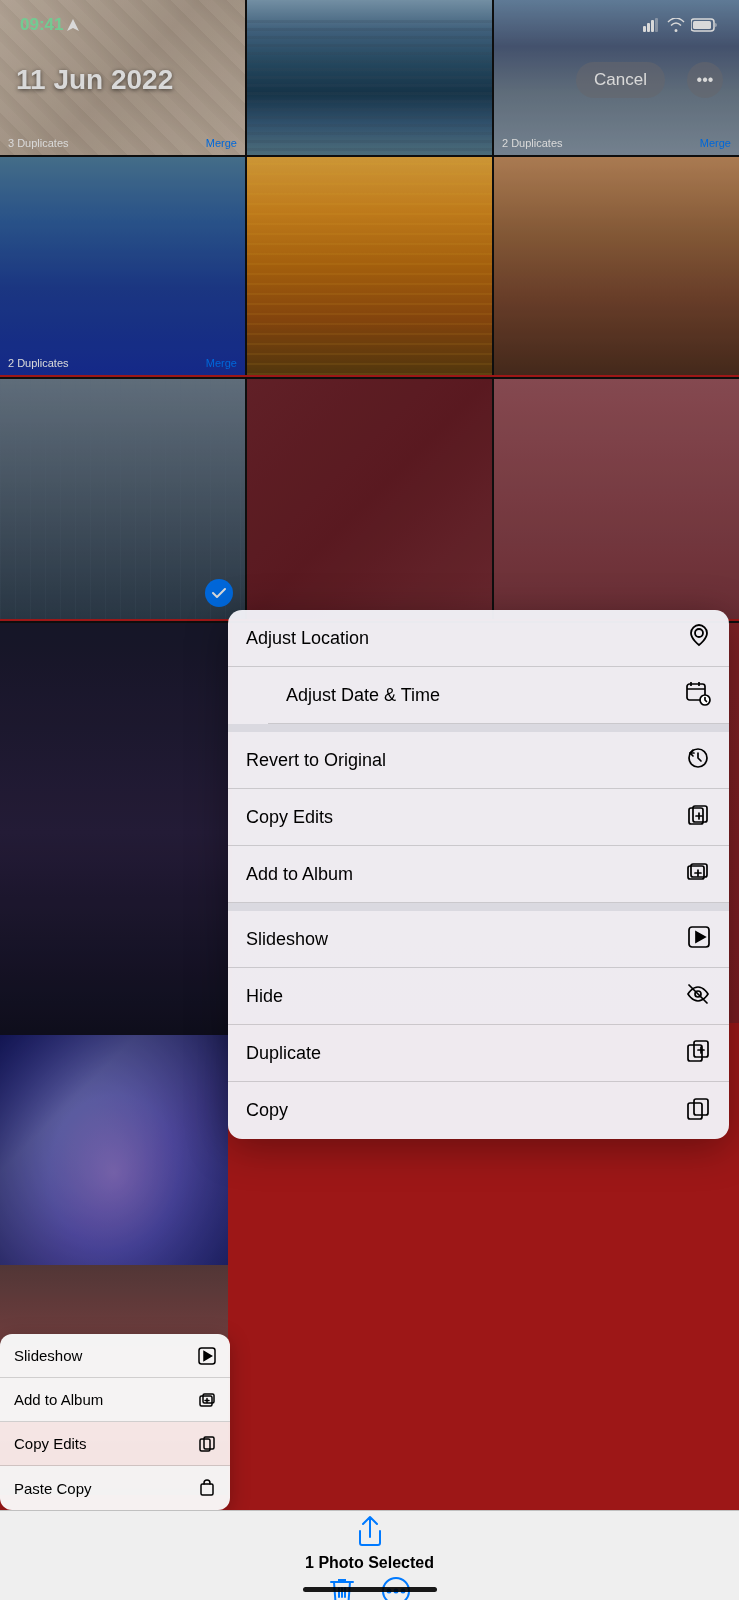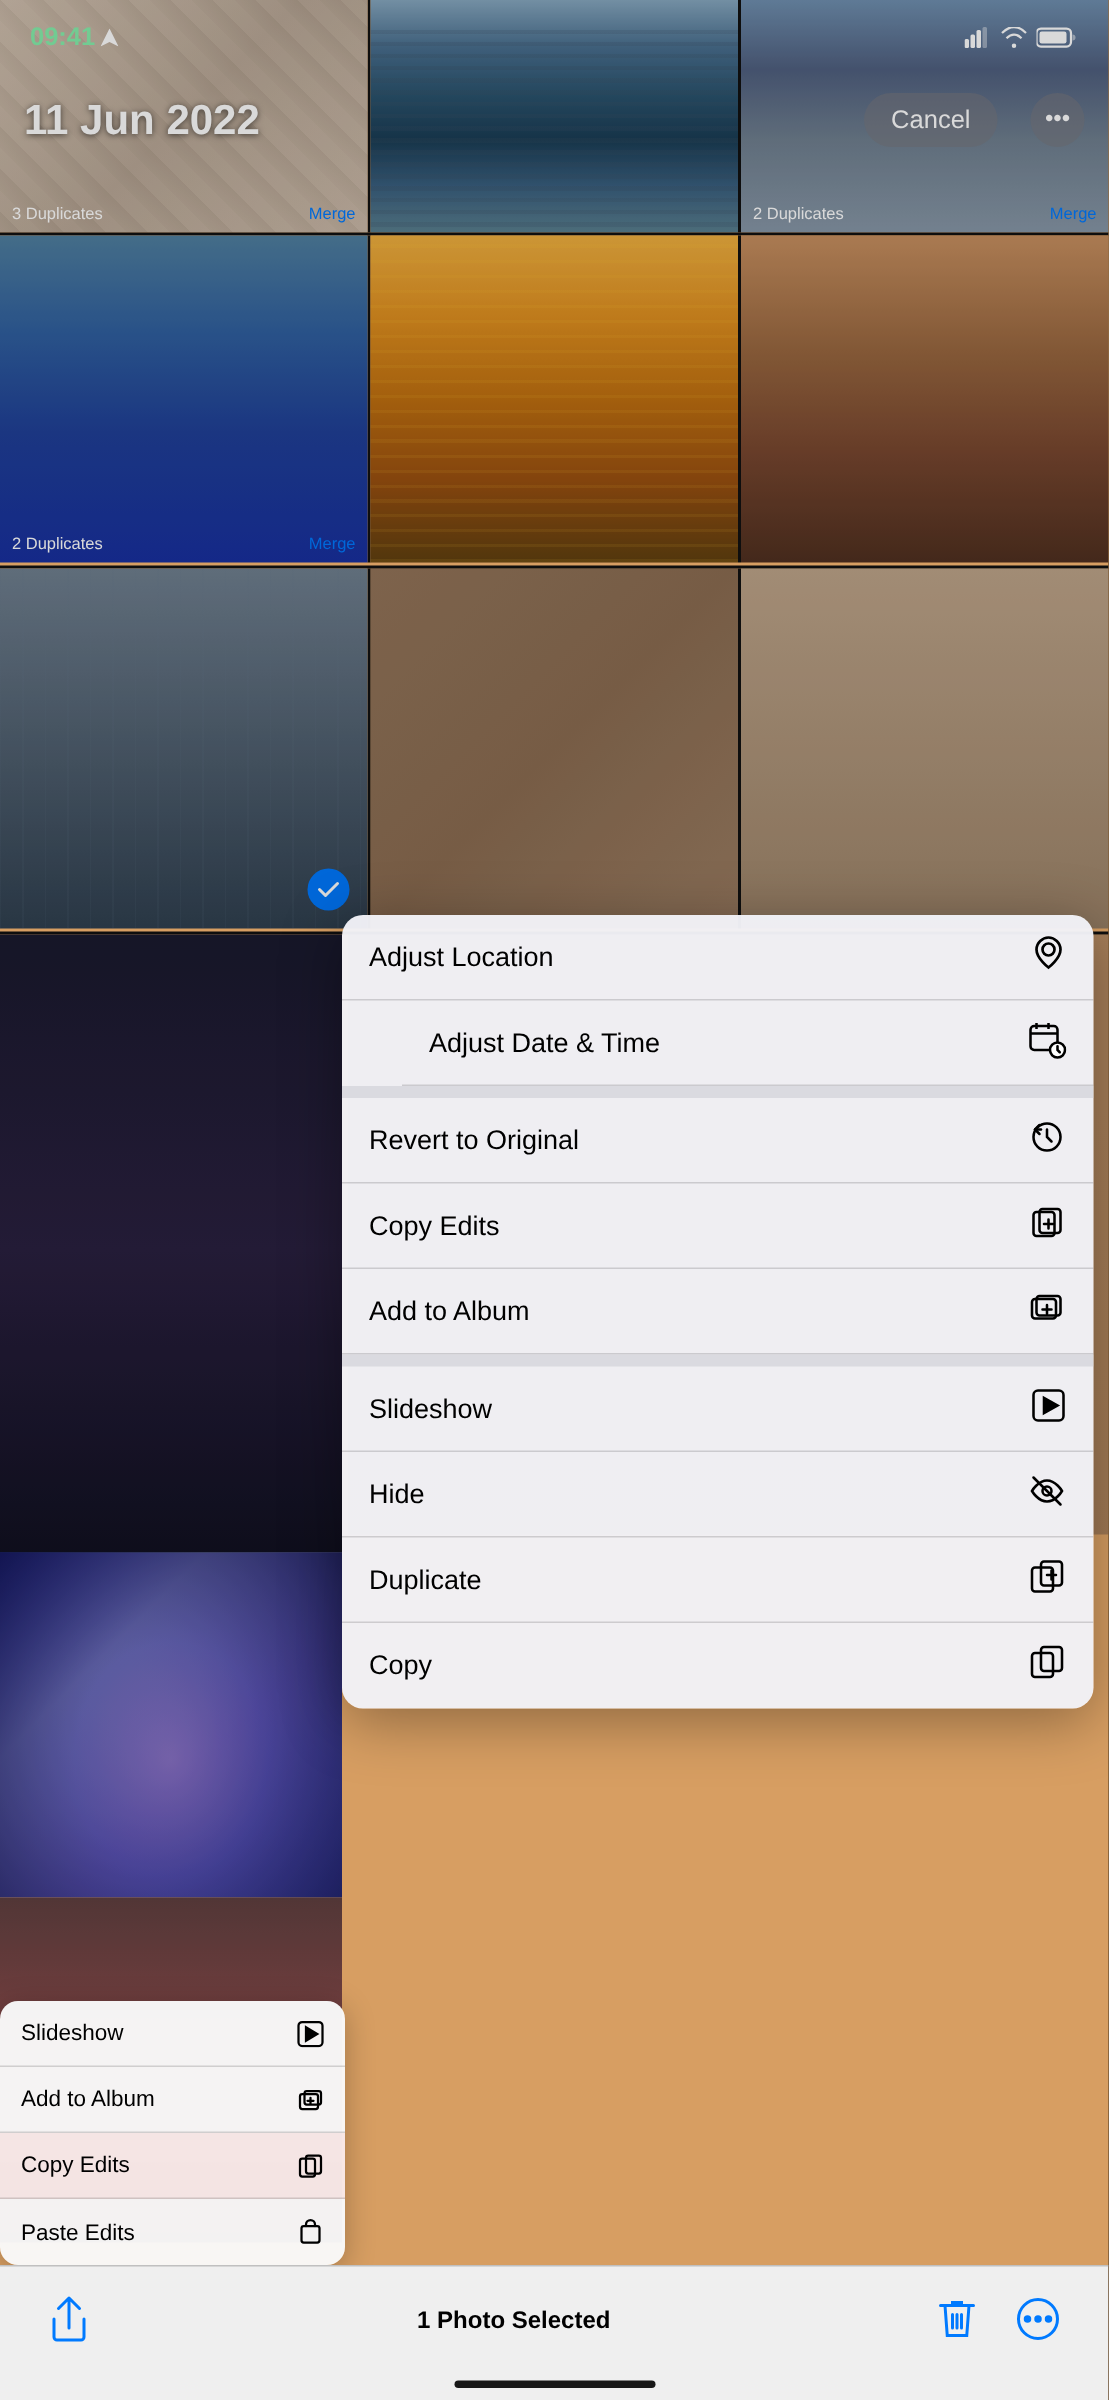--- a/index.html
+++ b/index.html
@@ -52,21 +52,21 @@
       background: rgba(0,0,0,0.15);
       z-index: 200;
     }
 
     
     svg { display: inline-block; }
   </style>
 </head>
 <body>
 
-<div style="position:absolute;top:0;left:0;right:0;height:1510px;background:#fdba74;">
+<div style="position:absolute;top:0;left:0;right:0;height:1510px;background:#b91c1c;">
 
   <div style="position:absolute;top:0;left:0;right:0;height:155px;display:grid;grid-template-columns:1fr 2px 1fr 2px 1fr;gap:0;">
     <div style="background:linear-gradient(135deg,#cfc0b0,#b0a090,#c8b8a8);position:relative;">
       <div style="position:absolute;top:0;left:0;right:0;bottom:0;background:repeating-linear-gradient(45deg,rgba(200,180,160,0.3) 0px,rgba(180,160,140,0.3) 10px,rgba(210,190,170,0.3) 10px,rgba(210,190,170,0.3) 20px);"></div>
       <span style="position:absolute;bottom:6px;left:8px;font-size:11px;color:#fff;font-weight:500;">3 Duplicates</span>
       <span style="position:absolute;bottom:6px;right:8px;font-size:11px;color:#007AFF;font-weight:500;">Merge</span>
     </div>
     <div style="background:#111;width:2px;"></div>
     <div style="background:linear-gradient(180deg,#87a8c0 0%,#4a7090 20%,#2c5570 40%,#1a3d55 60%,#3a6080 80%,#5a8090 100%);position:relative;">
 
@@ -296,29 +296,29 @@
       </svg>
   </div>
   <div style="display:flex;align-items:center;justify-content:space-between;padding:0 14px;height:44px;border-bottom:0.5px solid rgba(0,0,0,0.15);background:rgba(255,59,48,0.08);">
     <span style="font-size:15px;color:#000;">Copy Edits</span>
     <svg width="18" height="18" viewBox="0 0 18 18" fill="none" stroke="#000" stroke-width="1.5">
         <rect x="2" y="4" width="10" height="12" rx="1.5"></rect>
         <rect x="6" y="2" width="10" height="12" rx="1.5"></rect>
       </svg>
   </div>
   <div style="display:flex;align-items:center;justify-content:space-between;padding:0 14px;height:44px;">
-    <span style="font-size:15px;color:#000;">Paste Edits</span>
+    <span style="font-size:15px;color:#000;">Paste Copy</span>
     <svg width="18" height="18" viewBox="0 0 18 18" fill="none" stroke="#000" stroke-width="1.5">
         <rect x="3" y="5" width="12" height="11" rx="1.5"></rect>
         <path d="M6 5V4a3 3 0 016 0v1" stroke-linecap="round"></path>
       </svg>
   </div>
 </div>
 
-<div style="position:absolute;bottom:0;left:0;right:0;height:90px;background:rgba(249,249,249,0.96);border-top:0.5px solid rgba(180,180,180,0.8);display:flex;align-items:center;justify-content:space-between;padding:0 28px 16px;z-index:400;">
+<div style="position:absolute;bottom:0;left:0;right:0;height:90px;background:rgba(249,249,249,0.96);border-top:0.5px solid rgba(180,180,180,0.8);display:flex;align-items:center;justify-content:space-between;padding:0 28px 16px;z-index:400;flex-direction:column;">
   <button style="background:none;border:none;cursor:pointer;padding:4px;">
     <svg width="28" height="32" viewBox="0 0 28 32" fill="none" stroke="#007AFF" stroke-width="2">
       <path d="M14 2v20M7 9l7-7 7 7" stroke-linecap="round" stroke-linejoin="round"></path>
       <path d="M4 16v12a2 2 0 002 2h16a2 2 0 002-2V16" stroke-linecap="round"></path>
     </svg>
   </button>
   <span style="font-size:16px;font-weight:600;color:#000;">1 Photo Selected</span>
   <div style="display:flex;gap:18px;align-items:center;">
     <button style="background:none;border:none;cursor:pointer;padding:4px;">
       <svg width="26" height="30" viewBox="0 0 26 30" fill="none" stroke="#007AFF" stroke-width="2">

